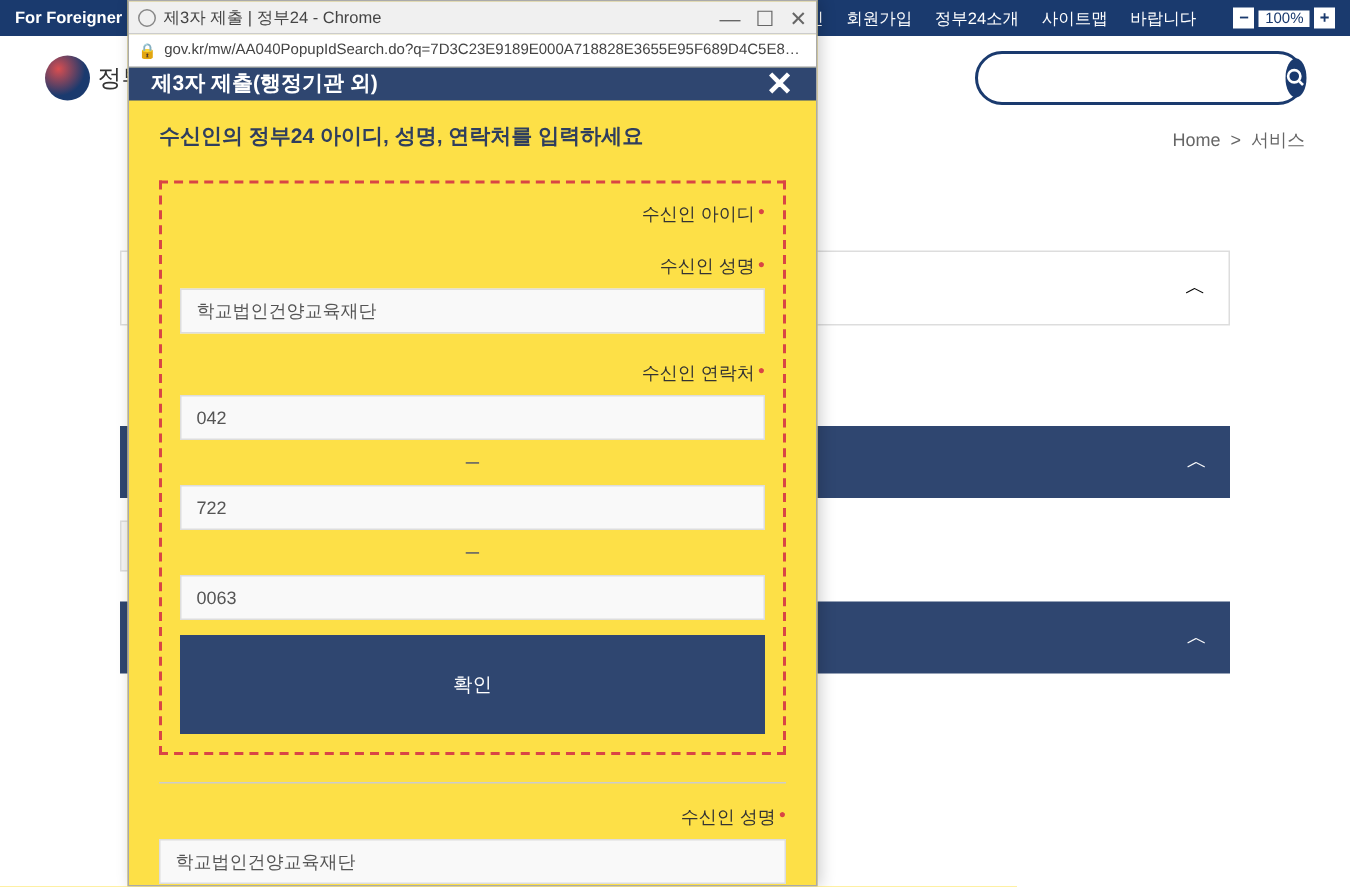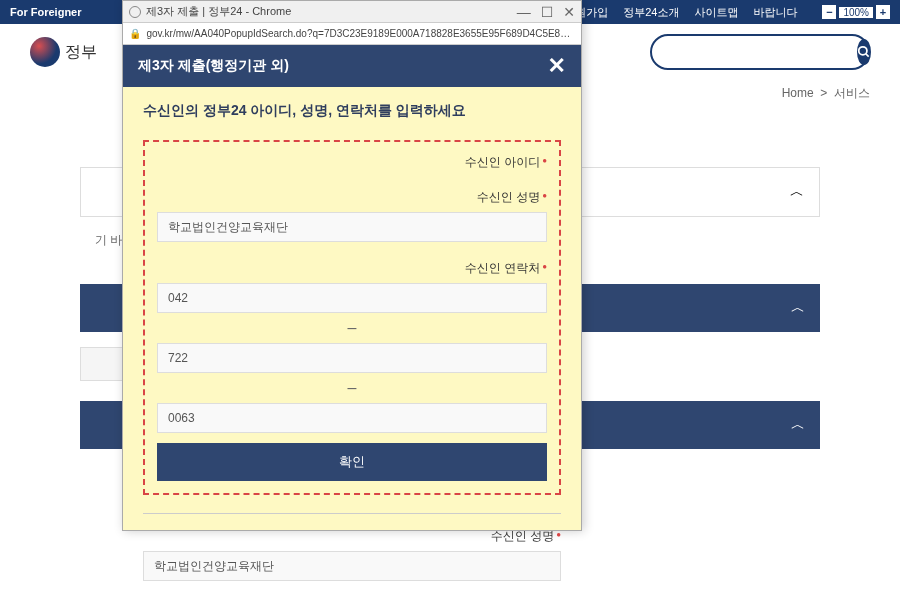--- a/index.html
+++ b/index.html
@@ -34,46 +34,46 @@
     .accordion-header.dark { background: #2f4670; color: #fff; border: none; }
     .chevron { font-size: 14px; }
     .hint-text { font-size: 12px; color: #666; padding: 15px; }
     .school-search-btn { background: #2f4670; color: #fff; border: none; padding: 8px 18px; font-size: 12px; cursor: pointer; }
     .cancel-btn { background: #fff; border: 1px solid #ccc; padding: 10px 40px; font-size: 14px; cursor: pointer; }
     .bg-content { padding: 0 80px; }
     .bg-row { display: flex; gap: 10px; align-items: center; margin-bottom: 15px; }
     .bg-input-placeholder { flex: 1; height: 34px; border: 1px solid #ddd; background: #f5f5f5; }
     
     
-    .popup-container { position: absolute; top: 0; left: 85px; width: 460px; height: 531px; background: #fef9c3; border: 1px solid #aaa; box-shadow: 2px 0 10px rgba(0,0,0,0.2); margin-left: 37px; }
+    .popup-container { position: absolute; top: 0; left: 85px; width: 460px; height: 591px; background: #fde047; border: 1px solid #aaa; box-shadow: 2px 0 10px rgba(0,0,0,0.2); }
     .popup-titlebar { height: 22px; background: #f0f0f0; display: flex; align-items: center; padding: 0 6px; font-size: 11px; color: #444; border-bottom: 1px solid #ccc; }
     .titlebar-icon { width: 12px; height: 12px; border: 1px solid #888; border-radius: 50%; margin-right: 5px; }
     .titlebar-text { flex: 1; white-space: nowrap; overflow: hidden; text-overflow: ellipsis; }
     .window-controls { display: flex; gap: 10px; color: #666; }
     .window-ctrl { cursor: pointer; font-size: 14px; }
     .popup-urlbar { height: 22px; display: flex; align-items: center; padding: 0 6px; font-size: 10px; color: #444; border-bottom: 1px solid #ccc; background: #fff; }
     .lock-icon { margin-right: 5px; font-size: 10px; }
     .url-text { flex: 1; white-space: nowrap; overflow: hidden; text-overflow: ellipsis; }
     
-    .modal-header { background: #2f4670; color: #fff; padding: 10px 15px; display: flex; align-items: center; justify-content: space-between; }
+    .modal-header { background: #2f4670; color: #fff; padding: 0 15px; display: flex; align-items: center; justify-content: space-between; }
     .modal-header-title { font-size: 14px; font-weight: bold; }
     .modal-close { font-size: 22px; font-weight: bold; cursor: pointer; line-height: 1; }
     
     .modal-body { padding: 15px 20px; height: calc(591px - 66px); overflow-y: auto; }
     .modal-instruction { font-size: 14px; font-weight: bold; color: #2f3e5e; margin-bottom: 20px; }
     
     .dashed-box { border: 2px dashed #d94545; padding: 12px; position: relative; }
     .form-label { font-size: 12px; color: #333; margin-bottom: 6px; display: block; text-align: right; }
     .form-label .req { color: #d94545; margin-left: 2px; position: relative; top: -3px; font-size: 8px; }
     .form-input { width: 100%; border: 1px solid #ddd; background: #f9f9f9; padding: 7px 10px; font-size: 12px; color: #555; }
     .form-group { margin-bottom: 18px; }
     .phone-row { display: flex; align-items: center; gap: 6px; flex-direction: column; }
     .phone-row .form-input { flex: 1; }
     .phone-sep { color: #666; }
-    .confirm-btn { width: 100%; background: #2f4670; color: #fff; border: none; padding: 10px; font-size: 13px; cursor: pointer; margin-top: 10px; }
+    .confirm-btn { width: 100%; background: #2f4670; color: #fff; border: none; padding: 24px; font-size: 13px; cursor: pointer; margin-top: 10px; }
     
     .section-divider { border-top: 1px solid #ccc; margin: 18px 0 14px; }
     .section-title { font-size: 14px; font-weight: bold; color: #2f3e5e; margin-bottom: 14px; }
     
     .register-btn-wrap { position: relative; }
     .register-btn { width: 100%; background: #2f4670; color: #fff; border: none; padding: 10px; font-size: 13px; cursor: pointer; margin-top: 10px; }
     .register-highlight { position: absolute; top: 4px; left: 50%; transform: translateX(-50%); width: 80px; height: 34px; border: 2px dashed #d94545; pointer-events: none; }
     
     .bottom-actions { display: flex; justify-content: center; padding: 20px 0; }
   </style>

